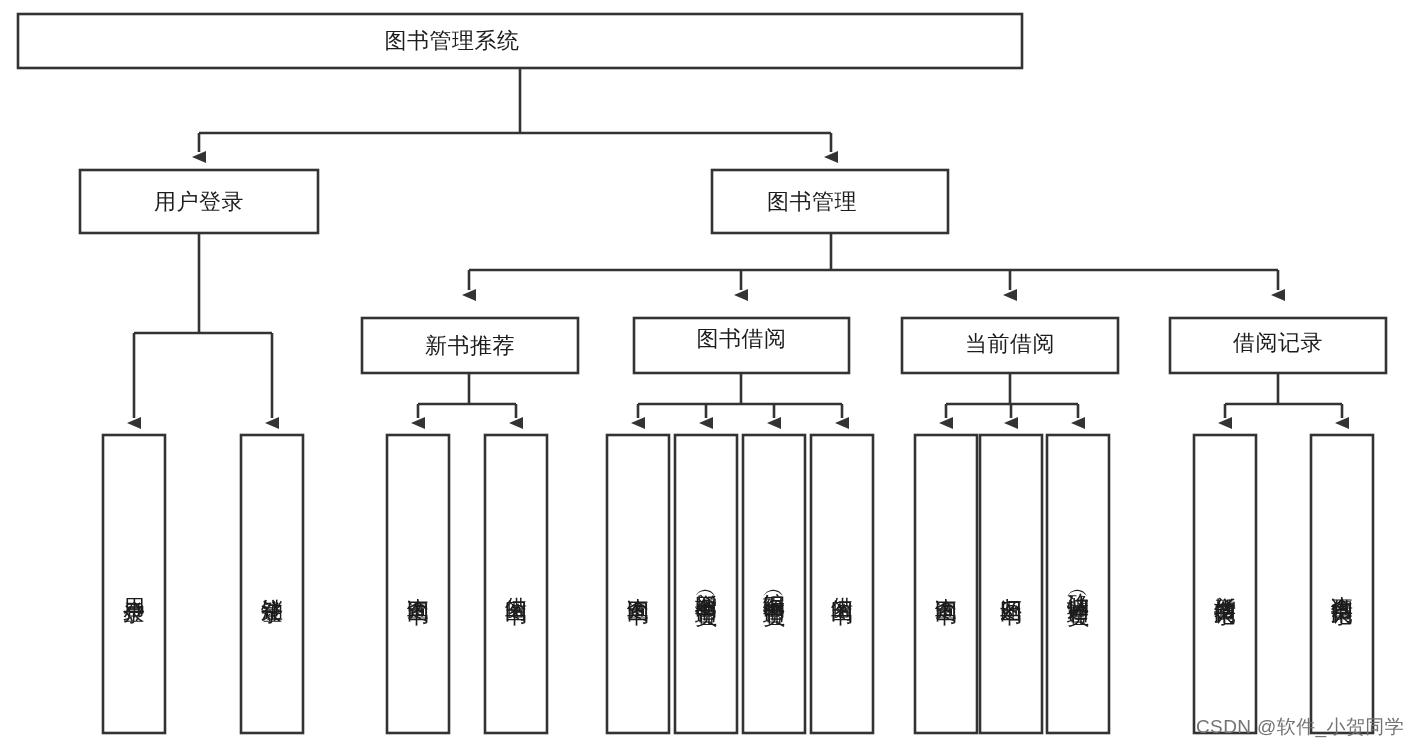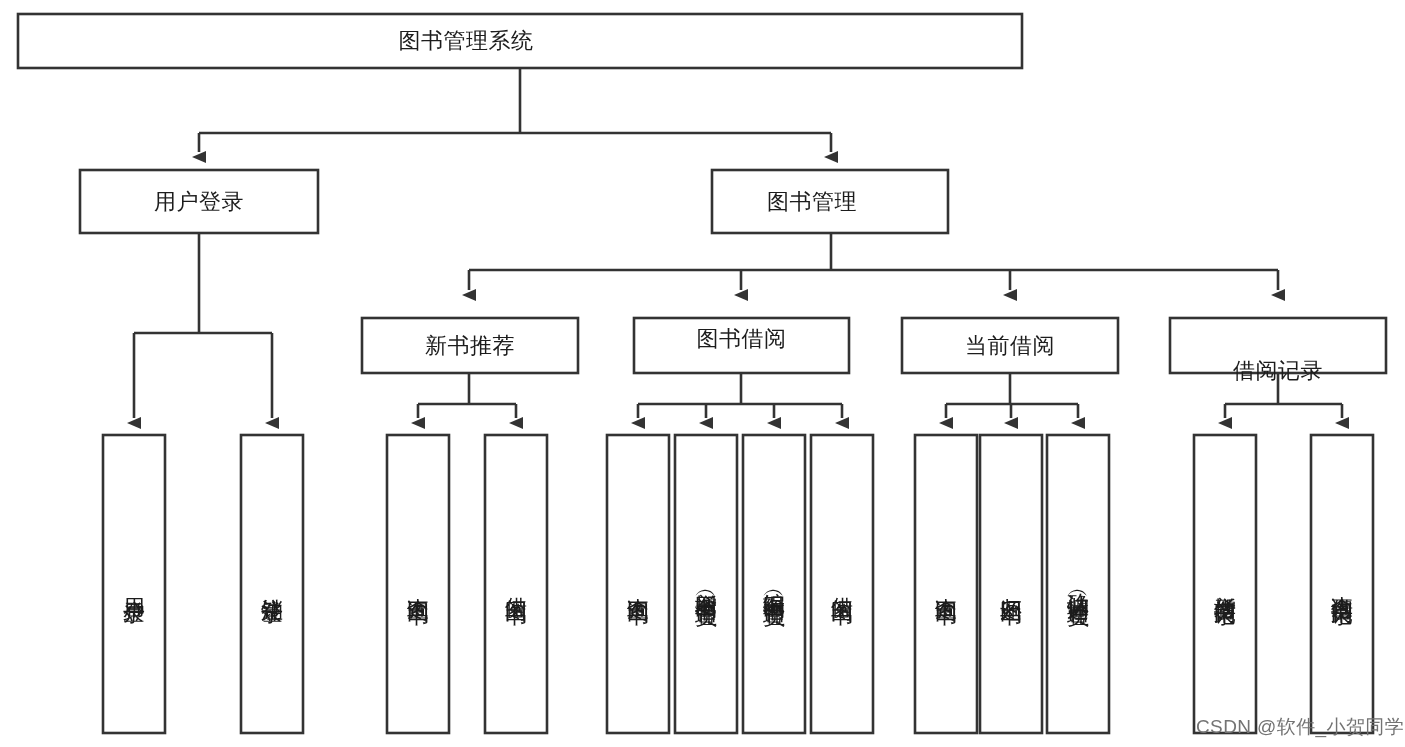--- a/index.html
+++ b/index.html
@@ -165,29 +165,29 @@
     <rect class="node-box" x="811" y="435" width="62" height="298"></rect>
 
     <rect class="node-box" x="915" y="435" width="62" height="298"></rect>
     <rect class="node-box" x="980" y="435" width="62" height="298"></rect>
     <rect class="node-box" x="1047" y="435" width="62" height="298"></rect>
 
     <rect class="node-box" x="1194" y="435" width="62" height="298"></rect>
     <rect class="node-box" x="1311" y="435" width="62" height="298"></rect>
   </svg>
 
-  <div class="node-label horizontal" style="left:34px; top:14px; width:864px; height:54px;">图书管理系统</div>
+  <div class="node-label horizontal" style="left:20px; top:14px; width:864px; height:54px;">图书管理系统</div>
 
   <div class="node-label horizontal" style="left:80px; top:170px; width:238px; height:63px;">用户登录</div>
   <div class="node-label horizontal" style="left:712px; top:170px; width:200px; height:63px;">图书管理</div>
 
   <div class="node-label horizontal" style="left:362px; top:318px; width:216px; height:55px;">新书推荐</div>
   <div class="node-label horizontal" style="left:634px; top:318px; width:215px; height:42px;">图书借阅</div>
-  <div class="node-label horizontal" style="left:902px; top:318px; width:216px; height:55px;">当前借阅</div>
-  <div class="node-label horizontal" style="left:1170px; top:318px; width:216px; height:49px;margin-top:28px;">借阅记录</div>
+  <div class="node-label horizontal" style="left:902px; top:318px; width:216px; height:55px;font-family:Liberation Mono, monospace;">当前借阅</div>
+  <div class="node-label horizontal" style="left:1170px; top:318px; width:216px; height:49px;">借阅记录</div>
 
   <div class="node-label vertical" style="left:103px; top:435px; width:62px; height:298px;">用户登录</div>
   <div class="node-label vertical" style="left:241px; top:435px; width:62px; height:298px;">注销登录</div>
 
   <div class="node-label vertical" style="left:387px; top:435px; width:62px; height:298px;">查询图书</div>
   <div class="node-label vertical" style="left:485px; top:435px; width:62px; height:298px;">借阅图书</div>
 
   <div class="node-label vertical" style="left:607px; top:435px; width:62px; height:298px;">查询图书</div>
   <div class="node-label vertical" style="left:675px; top:435px; width:62px; height:298px;">新增图书（管理员）</div>
   <div class="node-label vertical" style="left:743px; top:435px; width:62px; height:298px;">编辑图书（管理员）</div>

